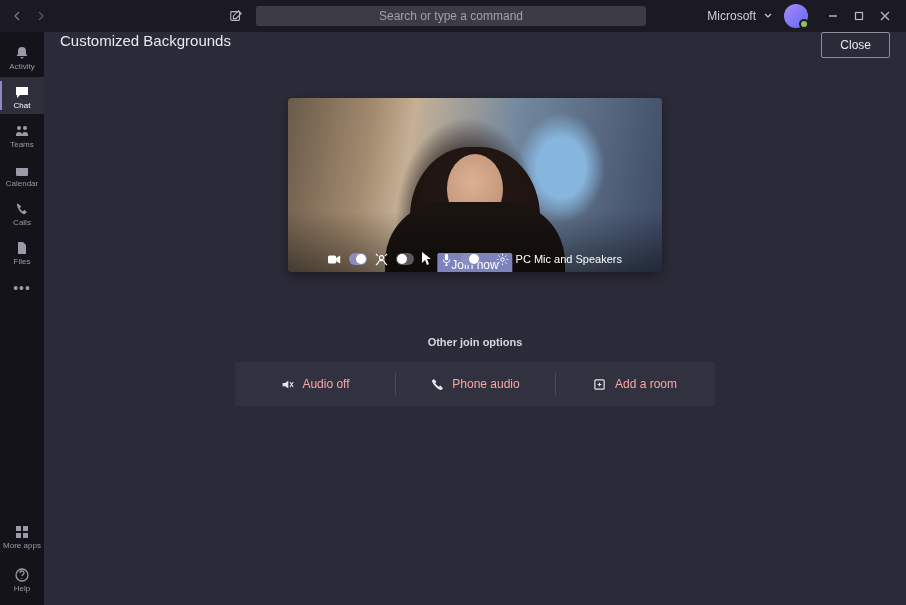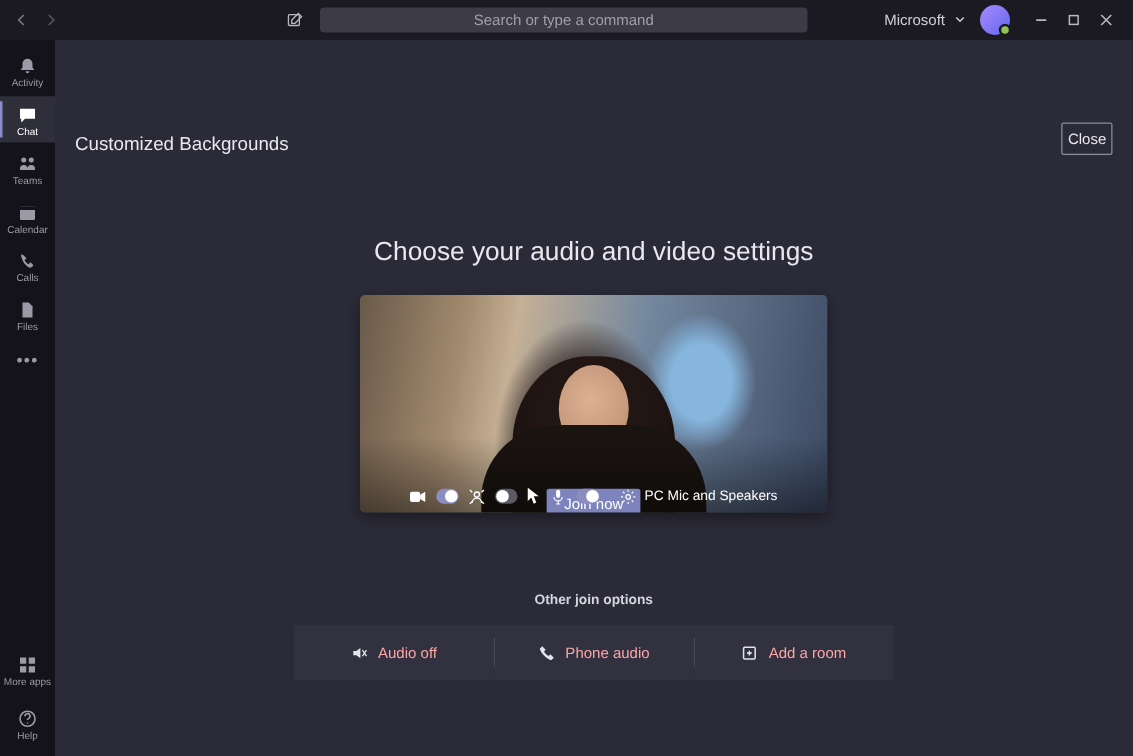--- a/index.html
+++ b/index.html
@@ -48,27 +48,27 @@
   .rail-item.selected::before{content:"";position:absolute;left:0;top:4px;bottom:4px;width:2px;background:#8b8cc7;}
   .rail-item .ic{width:18px;height:18px;display:flex;align-items:center;justify-content:center;}
   .rail-item .ic svg{width:16px;height:16px;}
   .rail-item .lbl{font-size:8px;margin-top:1px;line-height:1;}
   .rail-dots{color:#9b9aa6;font-size:14px;letter-spacing:1px;padding:8px 0;cursor:pointer;}
   .rail-spacer{flex:1;}
   .rail-bottom{display:flex;flex-direction:column;align-items:center;padding-bottom:8px;gap:6px;}
 
   .content { flex:1; background:#2b2a38; display:flex; flex-direction:column; min-width:0;}
   .content-header{
-    height:44px; display:flex; align-items:flex-end; justify-content:space-between;
-    padding:0 16px; color:#e8e8ee;margin-top:48px;
+    height:44px; display:flex; align-items:flex-start; justify-content:space-between;
+    padding:0 16px; color:#e8e8ee;
   }
   .content-title{font-size:15px; font-weight:500;}
   .close-btn{
     border:1px solid #8d8d99; color:#e8e8ee; background:transparent; font-size:12px;
-    padding:5px 4px; border-radius:2px; cursor:pointer;
+    padding:5px 18px; border-radius:2px; cursor:pointer;
   }
   .content-body{flex:1; overflow:auto; display:flex; flex-direction:column; align-items:center;}
   .settings-heading{font-size:21px; font-weight:400; color:#e8e8ee; margin-top:66px;}
 
   .preview{
     width:374px; height:174px; margin-top:22px; border-radius:4px; position:relative; overflow:hidden;
     background:
       radial-gradient(120px 170px at 48% 70%, #1d1412 0%, #2b1c18 32%, rgba(0,0,0,0) 60%),
       radial-gradient(80px 100px at 73% 40%, #7fb7e6 0%, #7fb7e6 30%, rgba(127,183,230,0) 55%),
       linear-gradient(100deg,#6b5a46 0%, #a78a69 22%, #c8b090 32%, #6f87a3 58%, #3a4968 100%);
@@ -258,21 +258,20 @@
         </div>
       </div>
     </div>
 
     <div class="content">
       <div class="content-header">
         <div class="content-title">Customized Backgrounds</div>
         <button class="close-btn">Close</button>
       </div>
       <div class="content-body">
-        <div class="settings-heading">Choose your audio and video settings</div>
 
         <div class="preview">
           <div class="hair"></div>
           <div class="face"></div>
           <div class="torso"></div>
 
           <button class="join-btn">Join now</button>
 
           <div class="preview-controls">
             <span class="ctrl-ic">

